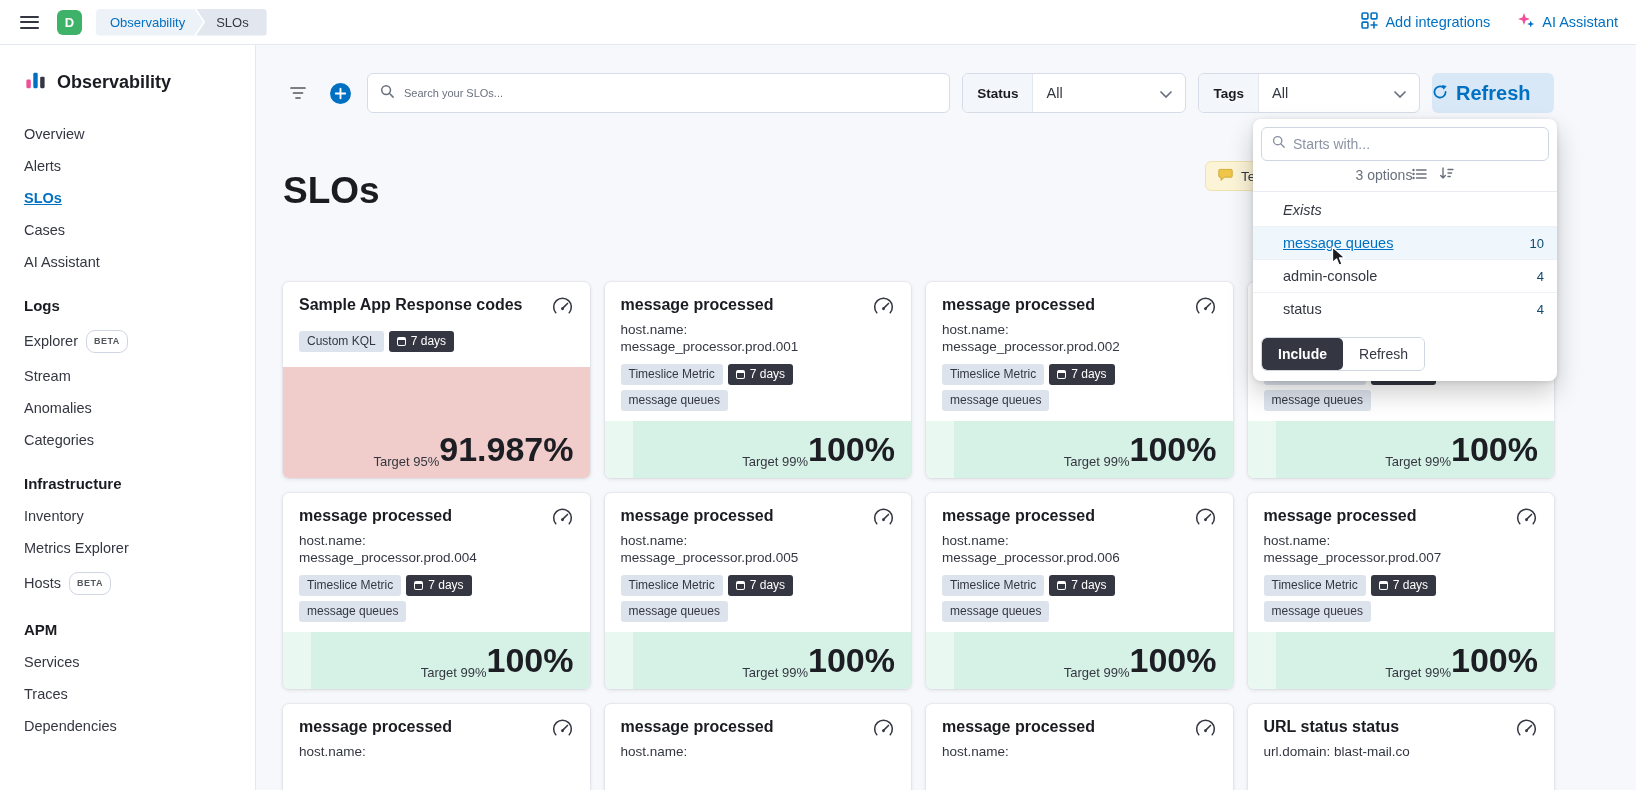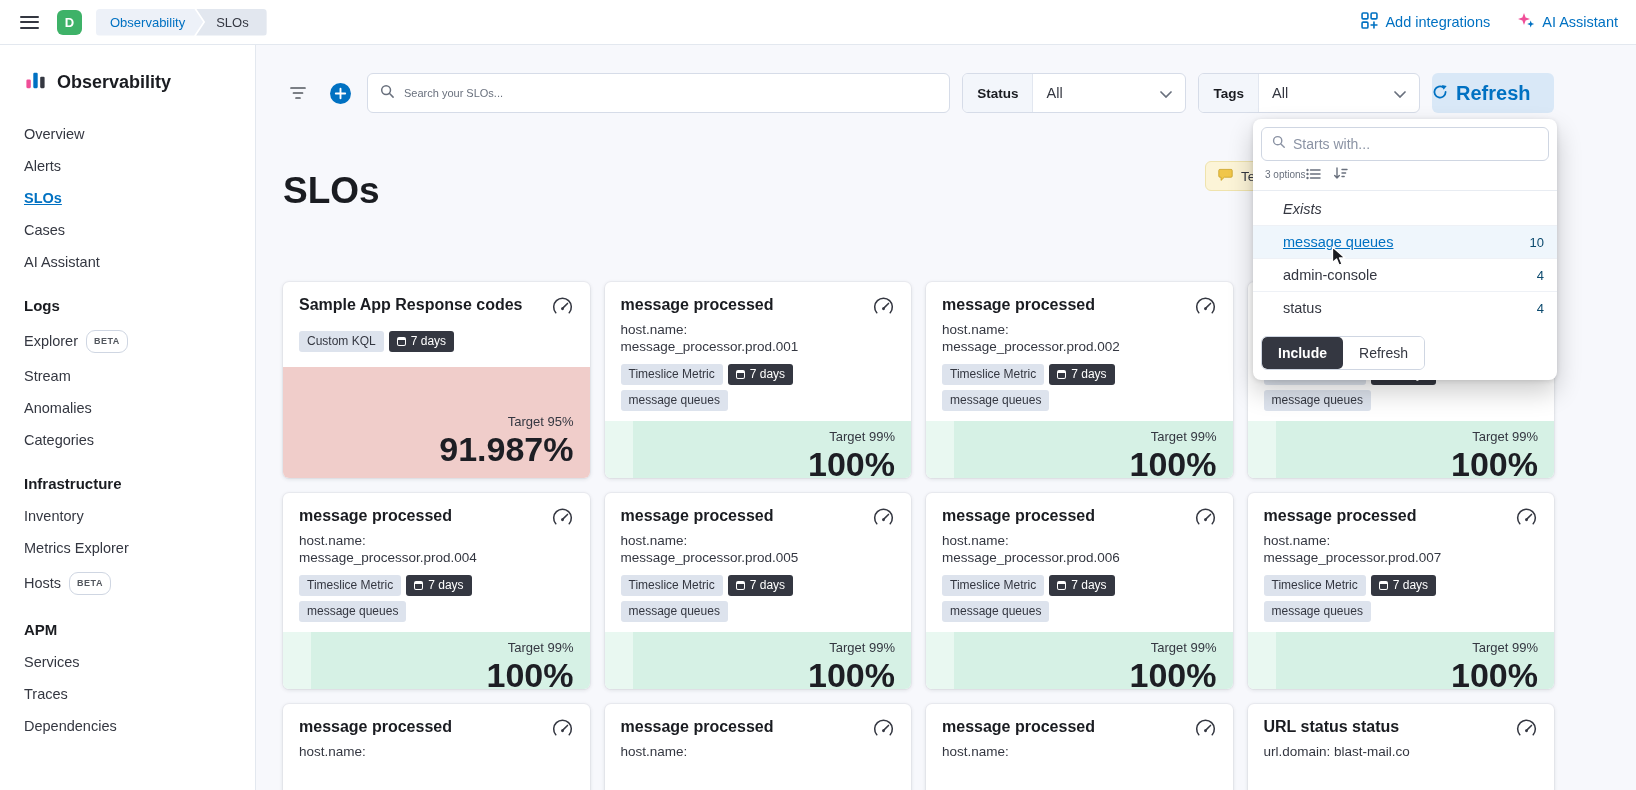--- a/index.html
+++ b/index.html
@@ -55,39 +55,39 @@
   .card-title{font-size:16px;font-weight:700;color:#1a1c21;line-height:20px}
   .sub{font-size:13.5px;color:#343741;line-height:17px}
   .sub.s1{margin-top:6px}
   .sub:empty{display:none}
   .badges-row{display:flex;flex-wrap:wrap;gap:5px;margin-top:9px}
   .badges-row.r2{margin-top:5px}
   .badge{background:#dde3ed;color:#343741;font-size:12px;padding:3px 8px;border-radius:3px;line-height:1.25;display:inline-flex;align-items:center;gap:5px;white-space:nowrap}
   .badge:empty{display:none}
   .badge.dark{background:#343741;color:#fff}
   .cal{width:9px;height:9px;border:1px solid #fff;border-top:3px solid #fff;border-radius:2px;display:inline-block}
-  .fill{flex:1;margin-top:10px;display:flex;flex-direction:column;justify-content:flex-end;align-items:flex-end;padding:8px 16px 9px;text-align:right}
+  .fill{flex:1;margin-top:10px;display:flex;justify-content:flex-end;align-items:flex-end;padding:8px 16px 9px;text-align:right}
   .card.ok .fill{background:linear-gradient(90deg,#e9f8f1 0,#e9f8f1 9%,#d6f1e5 9%,#d6f1e5 100%)}
   .card.danger .fill{background:#f0cdca}
   .card.clipped .fill{background:#fff}
   .target{font-size:13px;color:#343741}
   .value{font-size:34px;font-weight:700;color:#1d1e24;line-height:40px}
   .target:empty,.value:empty{display:none}
   .gauge{flex:none}
   .gauge svg{width:23px;height:23px}
 
   
   .feedback{position:absolute;left:1205px;top:161px;height:30px;display:flex;align-items:center;gap:8px;background:#fcf4d7;border:1px solid #efe3ad;border-radius:6px;padding:0 12px;font-size:13.5px;color:#343741;z-index:3;cursor:pointer;white-space:nowrap}
 
   
   .popover{position:absolute;left:1253px;top:119px;width:304px;background:#fff;border-radius:8px;box-shadow:0 1px 5px rgba(0,0,0,.12),0 12px 26px rgba(0,0,0,.2);z-index:30;overflow:hidden}
   .pop-search{margin:8px 8px 2px;height:34px;border:1px solid #cfd6e2;border-radius:6px;display:flex;align-items:center;gap:7px;padding:0 10px;background:#fff}
   .pop-search input{flex:1;border:0;outline:0;font-size:14px;font-family:inherit;color:#343741}
   .pop-search input::placeholder{color:#8b93a4}
-  .pop-meta{display:flex;align-items:center;justify-content:flex-start;padding:4px 12px 8px;border-bottom:1px solid #e8ecf2;color:#69707d;font-size:10px}
+  .pop-meta{display:flex;align-items:center;justify-content:center;padding:4px 12px 8px;border-bottom:1px solid #e8ecf2;color:#69707d;font-size:14px}
   .pop-meta-icons{display:flex;gap:13px;align-items:center}
   .pop-group{font-style:italic;font-size:14.5px;color:#343741;padding:10px 12px 8px 30px}
   .pop-option{display:flex;align-items:center;justify-content:space-between;padding:0 13px 0 30px;height:33px;font-size:14.5px;border-top:1px solid #eef1f6;cursor:pointer;background:#fff}
   .pop-option.hl{background:#eff6fc}
   .pop-option.hl .opt-label{color:#0071c2;text-decoration:underline}
   .opt-label{color:#343741}
   .opt-count{font-size:13px;color:#0c4a6e}
   .pop-actions{display:inline-flex;border:1px solid #cfd6e2;border-radius:6px;margin:12px 8px 10px;overflow:hidden}
   .pop-btn{height:32px;display:flex;align-items:center;padding:0 16px;font-size:14px;cursor:pointer}
   .pop-btn.include{background:#343741;color:#fff;font-weight:600;border-radius:5px}

